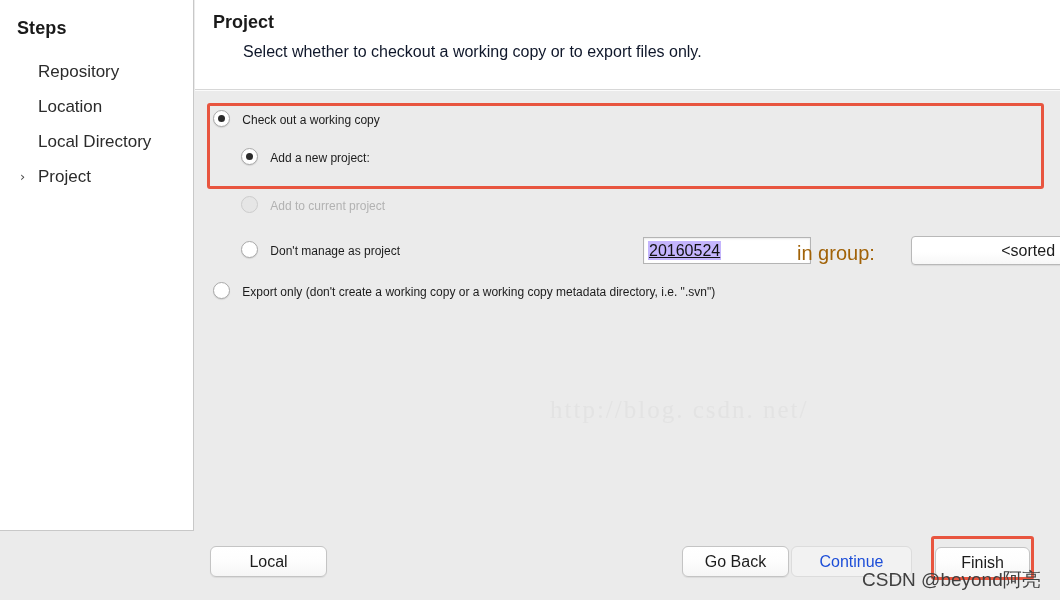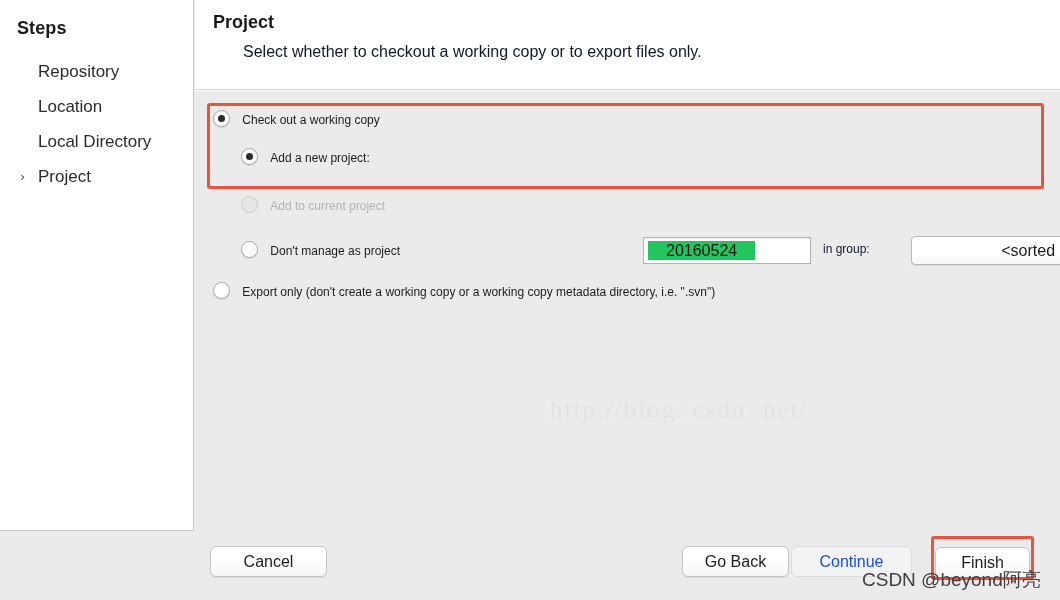--- a/index.html
+++ b/index.html
@@ -174,30 +174,31 @@
     border: 1px solid #b4b4b4;
     box-shadow: inset 0 1px 2px rgba(0,0,0,0.09);
     box-sizing: border-box;
     font-size: 16px;
     color: #111111;
     line-height: 25px;
     padding-left: 4px;
     overflow: hidden;
   }
   .text-field .selected-text {
-    background: #22c55e;
-    padding: 1px 18px;
+    background: #c4b5fd;
+    padding: 1px 1px;
+    text-decoration: underline;
   }
 
   .in-group-label {
     position: absolute;
-    left: 628px;
+    left: 602px;
     top: 151px;
-    font-size: 12px;
-    color: #0f172a;
+    font-size: 20px;
+    color: #a16207;
     white-space: nowrap;
   }
 
   
   .popup-button {
     position: absolute;
     left: 716px;
     top: 145px;
     width: 323px;
     height: 29px;
@@ -372,21 +373,21 @@
         <span class="radio"></span>
         <span class="radio-label">Export only (don't create a working copy or a working copy metadata directory, i.e. ".svn")</span>
       </div>
 
       <div class="watermark-url">http://blog. csdn. net/</div>
 
     </div>
   </div>
 
   <div class="footer">
-    <div class="btn" id="btn-cancel">Cancel</div>
+    <div class="btn" id="btn-cancel">Local</div>
     <div class="btn" id="btn-goback">Go Back</div>
     <div class="btn disabled" id="btn-continue">Continue</div>
     <div class="btn" id="btn-finish">Finish</div>
   </div>
 
   <div class="hl-box" id="hl-checkout-group"></div>
   <div class="hl-box" id="hl-finish"></div>
 
   <div class="watermark-csdn">CSDN @beyond阿亮</div>
 

